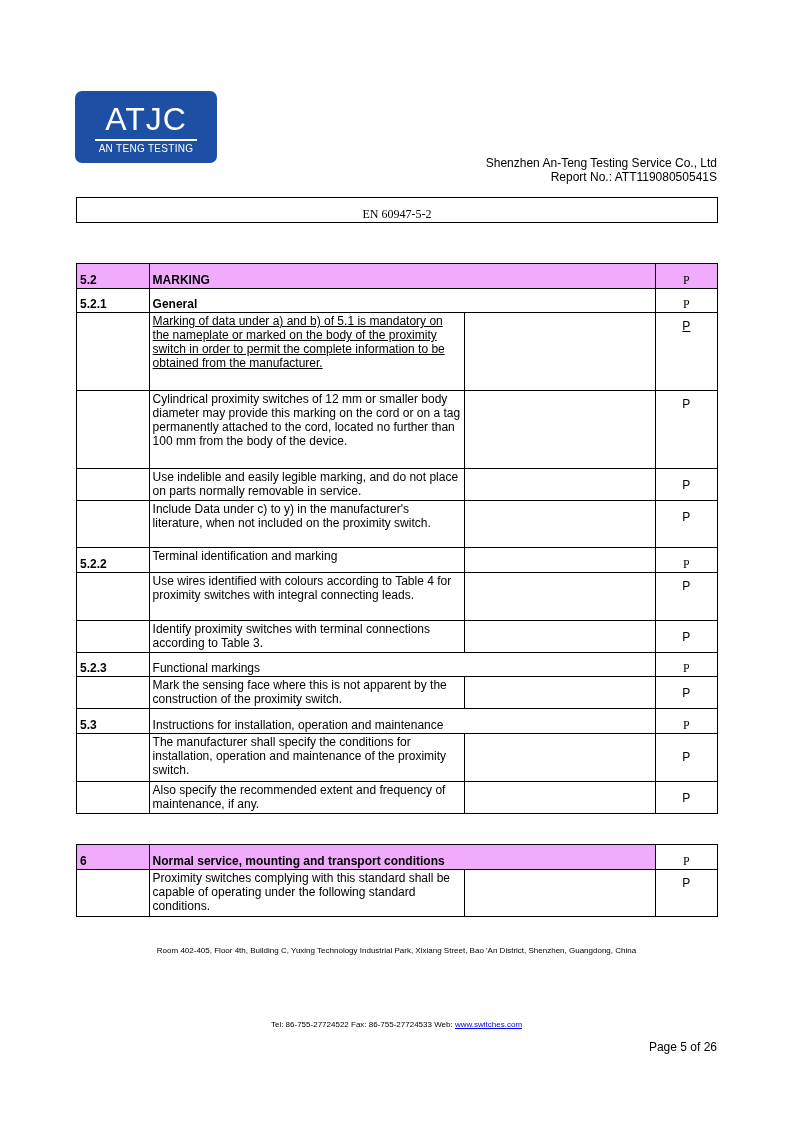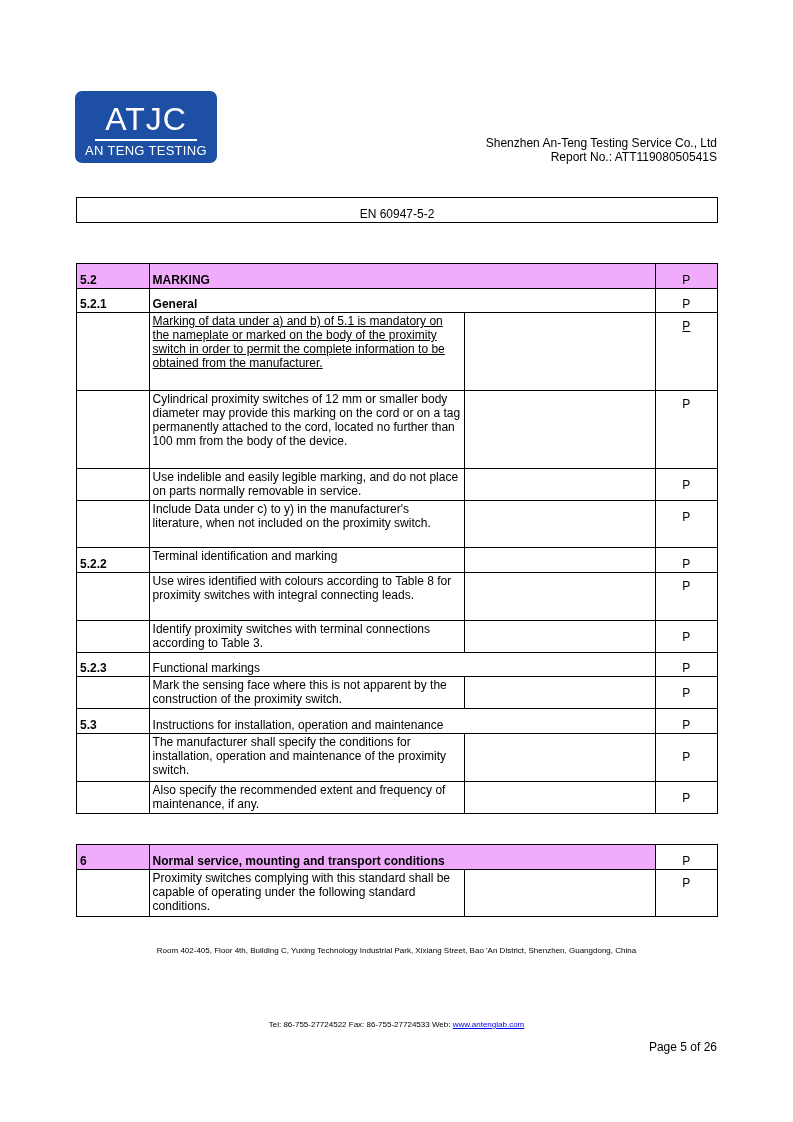--- a/index.html
+++ b/index.html
@@ -1,30 +1,30 @@
 <!DOCTYPE html>
 <html><head>
 <meta charset="utf-8">
 <style>
   html, body { margin:0; padding:0; background:#fff; }
   body { width:793px; height:1122px; position:relative; font-family:"Liberation Sans", sans-serif; color:#000; overflow:hidden; }
   .logo { position:absolute; left:75px; top:91px; width:142px; height:72px; background:#1d4fa5; border-radius:7px; color:#fff; text-align:center; }
   .logo .big { font-size:32px; line-height:36px; margin-top:10px; letter-spacing:1px; }
   .logo .line { height:2px; background:#fff; margin:2px 20px 2px 20px; }
-  .logo .small { font-size:13px; letter-spacing:0.3px; }
-  .company { position:absolute; right:76px; top:136px; text-align:right; font-size:12px; line-height:14px; }
+  .logo .small { font-size:10px; letter-spacing:0.3px; }
+  .company { position:absolute; right:76px; top:156px; text-align:right; font-size:12px; line-height:14px; }
   table { border-collapse:collapse; position:absolute; left:76px; width:642px; font-size:12px; table-layout:fixed; }
   td { border:1px solid #000; padding:1px 3px; vertical-align:top; line-height:14px; }
   .c1 { width:70px; }
   .c2 { width:304px; }
   .c3 { width:184px; }
   .c4 { width:60px; text-align:center; }
   .shade { background:#f0abfc; }
   .bold { font-weight:bold; }
-  .ctr { text-align:center; }
+  .ctr { text-align:center;font-family:Liberation Serif, serif; }
   .verd { text-align:center; padding-top:6px; }
   .vb { vertical-align:bottom; }
   .footer { position:absolute; left:0; width:793px; text-align:center; font-size:8px; }
   .footer a { color:#0000ee; text-decoration:underline; }
   .page { position:absolute; right:76px; top:1040px; font-size:12px; }
 </style>
 </head>
 <body>
 
 <div class="logo">
@@ -95,21 +95,21 @@
     <td class="verd" style="padding-top:9px;">P</td>
   </tr>
   <tr style="height:25px;">
     <td class="bold vb">5.2.2</td>
     <td>Terminal identification and marking</td>
     <td></td>
     <td class="ctr vb">P</td>
   </tr>
   <tr style="height:48px;">
     <td></td>
-    <td>Use wires identified with colours according to Table 8 for proximity switches with integral connecting leads.</td>
+    <td>Use wires identified with colours according to Table 4 for proximity switches with integral connecting leads.</td>
     <td></td>
     <td class="verd">P</td>
   </tr>
   <tr style="height:32px;">
     <td></td>
     <td>Identify proximity switches with terminal connections according to Table 3.</td>
     <td></td>
     <td class="verd" style="padding-top:9px;">P</td>
   </tr>
   <tr style="height:24px;">
@@ -160,15 +160,15 @@
     <td></td>
     <td>Proximity switches complying with this standard shall be capable of operating under the following standard conditions.</td>
     <td></td>
     <td class="verd">P</td>
   </tr>
 </tbody>
   </table>
 
 <div class="footer" style="top:946px;">Room 402-405, Floor 4th, Building C, Yuxing Technology Industrial Park, Xixiang Street, Bao 'An District, Shenzhen, Guangdong, China</div>
 <div class="footer" style="top:1020px;">
-  <span>Tel: 86-755-27724522  Fax: 86-755-27724533   Web: </span><a>www.antenglab.com</a>
+  <span>Tel: 86-755-27724522  Fax: 86-755-27724533   Web: </span><a>www.switches.com</a>
 </div>
 <div class="page">Page 5 of  26</div>
 
 </body></html>

